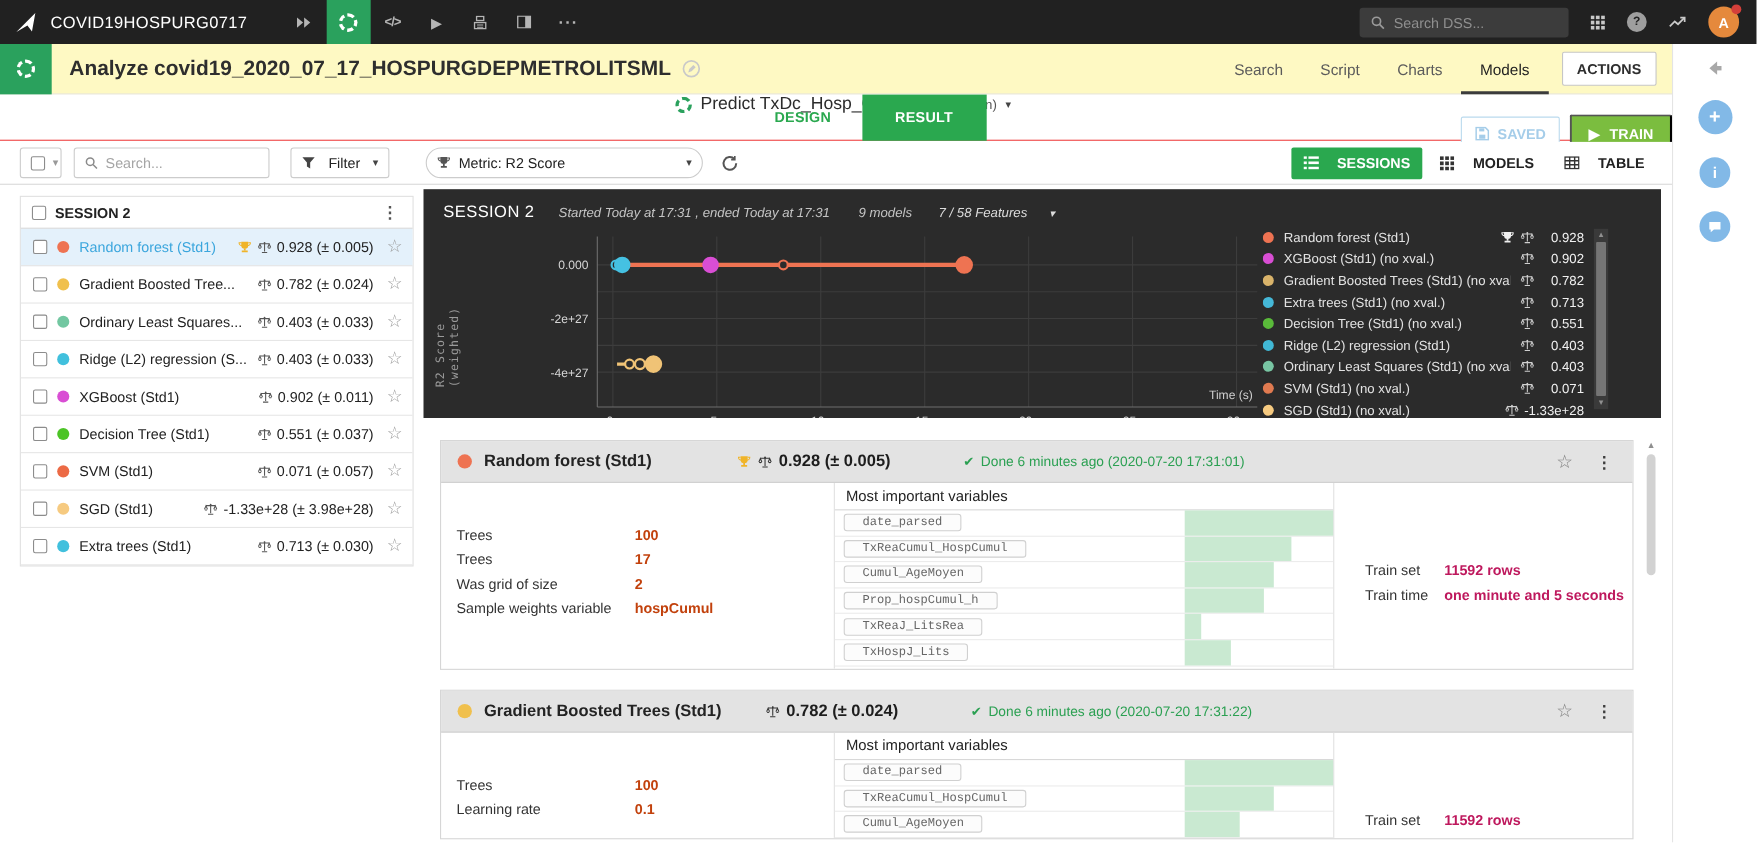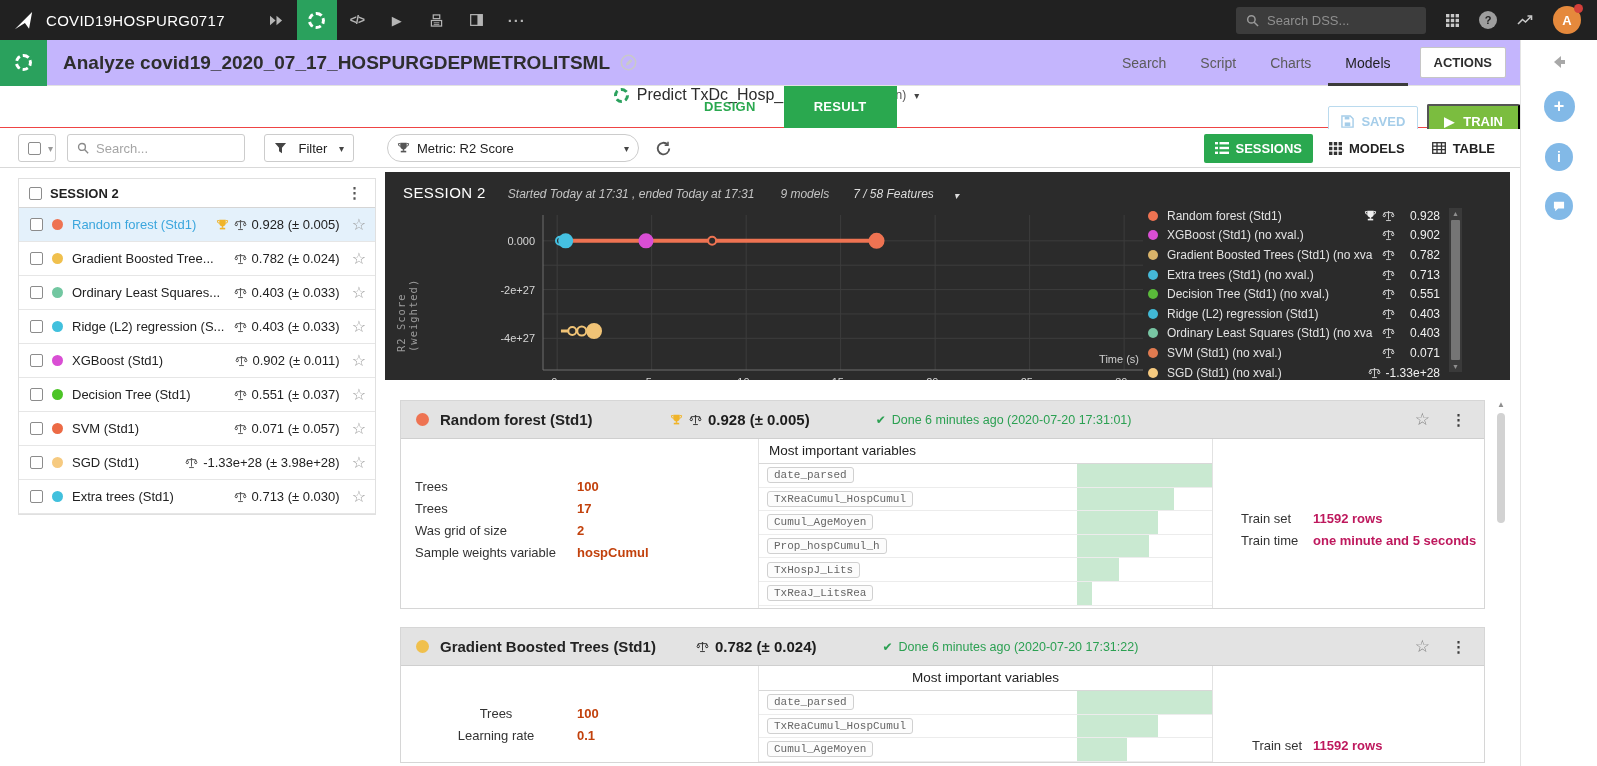--- a/index.html
+++ b/index.html
@@ -25,21 +25,21 @@
   .help-circle { width:18px; height:18px; border-radius:50%; background:#9e9e9e; color:#212121; font-weight:bold; font-size:11px; display:flex; align-items:center; justify-content:center; }
   .avatar { position:relative; width:28px; height:28px; border-radius:50%; background:#e5893c; color:#fff; font-weight:bold; font-size:13px; display:flex; align-items:center; justify-content:center; }
   .avatar .notif { position:absolute; top:-2px; right:-2px; width:9px; height:9px; border-radius:50%; background:#d43f3a; }
 
   
   .right-rail { position:absolute; top:40px; right:0; width:77px; bottom:0; background:#fff; border-left:1px solid #e4e4e4; display:flex; flex-direction:column; align-items:center; padding-top:14px; gap:21px; z-index:5; }
   .rail-circle { width:28px; height:28px; border-radius:50%; background:#82b9e7; color:#fff; display:flex; align-items:center; justify-content:center; font-weight:bold; font-size:14px; }
   .rail-circle.big { width:31px; height:31px; font-size:18px; }
 
   
-  .title-row { position:absolute; top:40px; left:0; width:1520px; height:46px; background:#c4b5fd; border-bottom:1px solid #e2e2e2; display:flex; align-items:center; }
+  .title-row { position:absolute; top:40px; left:0; width:1520px; height:46px; background:#fef9c3; border-bottom:1px solid #e2e2e2; display:flex; align-items:center; }
   .lab-square { width:47px; height:46px; background:#2aa15d; display:flex; align-items:center; justify-content:center; flex:none; }
   .page-title { font-size:19px; color:#2e2e2e; margin-left:16px; white-space:nowrap; }
   .edit-badge { margin-left:10px; display:flex; }
   .tabs { margin-left:auto; display:flex; align-items:center; height:46px; }
   .tab { padding:0 17px; height:46px; line-height:46px; font-size:14px; color:#5b5b5b; cursor:pointer; }
   .tab.active { color:#1f1f1f; box-shadow:inset 0 -3px 0 #3c3c3c; }
   .actions-btn { border:1px solid #c6c6c6; border-radius:2px; background:#fff; font-weight:bold; font-size:13px; color:#2e2e2e; padding:7px 13px; margin:0 14px 0 12px; }
 
   
   .model-row { position:absolute; top:86px; left:0; width:1520px; height:42px; background:#fff; border-bottom:1px solid #ef4444; display:flex; align-items:center;flex-direction:column; }
@@ -59,21 +59,21 @@
   .toolbar { position:absolute; top:129px; left:0; width:1520px; height:39px; background:#fff; border-bottom:1px solid #d9d9d9; display:flex; align-items:center; padding-left:18px; gap:11px; }
   .tb-box { height:28px; border:1px solid #ccc; border-radius:3px; background:#fff; display:flex; align-items:center; gap:7px; padding:0 9px; }
   .checkbox { width:13px; height:13px; border:1px solid #8c8c8c; border-radius:2px; background:#fff; flex:none; }
   .tb-search { width:178px; color:#999; }
   .tb-search input { border:none; outline:none; width:100%; font-size:13px; color:#444; font-family:inherit; }
   .tb-search input::placeholder { color:#a5a5a5; }
   .tb-filter { width:90px; margin-left:8px; justify-content:space-between; }
   .tb-metric { width:252px; margin-left:22px; justify-content:space-between;border-radius:14px; }
   .tb-label { font-size:13px; color:#222; }
   .tb-views { margin-left:auto; display:flex; align-items:center; gap:5px; margin-right:14px; }
-  .view-btn { display:flex; align-items:center; gap:7px; font-weight:bold; font-size:13px; color:#222; padding:7px 11px; border-radius:2px; }
+  .view-btn { display:flex; align-items:center; gap:17px; font-weight:bold; font-size:13px; color:#222; padding:7px 11px; border-radius:2px; }
   .view-btn.active { background:#2aa84f; color:#fff; }
 
   
   .sidebar { position:absolute; left:18px; top:178px; width:358px; background:#fff; border:1px solid #e0e0e0; }
   .sb-head { height:29px; display:flex; align-items:center; gap:8px; padding:0 10px; border-bottom:1px solid #d5d5d5; }
   .sb-title { font-weight:bold; font-size:13px; color:#222; }
   .kebab { margin-left:auto; color:#555; font-size:15px; font-weight:bold; padding:0 3px; }
   .sb-row { height:34px; display:flex; align-items:center; gap:9px; padding:0 9px 0 11px; border-bottom:1px solid #e6e6e6; cursor:pointer; }
   .sb-row.selected { background:#e4f1fb; }
   .dot { width:11px; height:11px; border-radius:50%; flex:none; }
@@ -101,40 +101,40 @@
   .lg-dot { width:10px; height:10px; border-radius:50%; flex:none; }
   .lg-name { font-size:12px; color:#e2e2e2; white-space:nowrap; overflow:hidden; }
   .lg-right { margin-left:auto; display:flex; align-items:center; gap:5px; }
   .lg-val { font-size:12px; color:#f0f0f0; min-width:40px; text-align:right; white-space:nowrap; }
   .legend-scroll { position:absolute; right:48px; top:36px; bottom:8px; width:13px; background:#3a3a3a; display:flex; flex-direction:column; align-items:center; }
   .legend-scroll .arr { color:#8f8f8f; font-size:7px; line-height:11px; }
   .legend-scroll .thumb { width:9px; flex:1; background:#757575; margin:1px 0; border-radius:1px; }
 
   
   .card { margin:20px 15px 0 15px; width:1085px; border:1px solid #d6d6d6; background:#fff; }
-  .card + .card { margin-top:18px;text-align:center; }
+  .card + .card { margin-top:18px; }
   .card-head { height:38px; background:#e3e3e3; border-bottom:1px solid #cfcfcf; display:flex; align-items:center; padding:0 15px; }
   .card-dot { width:13px; height:13px; border-radius:50%; flex:none; }
   .card-title { font-weight:bold; font-size:15px; color:#232323; margin-left:11px; min-width:196px; }
   .card-metric { display:flex; align-items:center; gap:6px; margin-left:34px; }
   .card-score { font-weight:bold; font-size:15px; color:#1d1d1d; }
   .card-status { display:flex; align-items:center; gap:6px; margin-left:66px; color:#2ba052; font-size:12.5px; }
   .check { color:#2ba052; font-size:12px; }
   .card-head .star { margin-left:auto; font-size:17px; color:#828282; }
   .card-head .kebab { margin-left:18px; color:#3d3d3d; }
   .card-body { display:flex; height:169px; overflow:hidden; }
   .card.clipped .card-body { height:auto; }
   .params { width:357px; padding:36px 0 0 14px; }
   .param-row { display:flex; height:22px; align-items:center; }
   .p-label { width:162px; color:#333; }
   .p-value { font-weight:bold; color:#c2410c; }
   .vars { width:455px; border-left:1px solid #e2e2e2; border-right:1px solid #e2e2e2; }
   .vars-title { font-size:13.5px; color:#222; padding:4px 10px 5px 10px; border-bottom:1px solid #d8d8d8; }
   .var-row { height:23.6px; display:flex; align-items:center; border-bottom:1px solid #ececec; }
-  .var-chip { margin-left:8px; font-family:"Liberation Mono","DejaVu Sans Mono",monospace; font-size:11px; color:#666; border:1px solid #d0d0d0; border-radius:3px; background:#fcfcfc; padding:1px 6px; white-space:nowrap; }
+  .var-chip { margin-left:8px; font-family:"Liberation Mono","DejaVu Sans Mono",monospace; font-size:11px; color:#666; border:1px solid #d0d0d0; border-radius:3px; background:#fcfcfc; padding:1px 16px; white-space:nowrap; }
   .var-bar-zone { margin-left:auto; width:135px; height:100%; position:relative; }
   .var-bar { position:absolute; left:0; top:0; bottom:0; background:#c9e9d1; }
   .train-info { flex:1; padding:68px 0 0 28px; }
   .train-row { display:flex; height:22px; align-items:center; }
   .t-label { width:72px; color:#333; }
   .t-value { font-weight:bold; color:#be185d; }
 
   .page-scroll { position:absolute; left:1494px; top:400px; bottom:0; width:14px; display:flex; flex-direction:column; align-items:center; }
   .page-scroll .arr { color:#8f8f8f; font-size:8px; }
   .page-scroll .thumb { width:8px; height:110px; background:#d2d2d2; border-radius:4px; margin-top:4px; }
@@ -920,29 +920,29 @@
                   <span class="var-bar" style="width: 60%;"></span>
                 </span>
               </div>
               <div class="var-row">
                 <span class="var-chip">Prop_hospCumul_h</span>
                 <span class="var-bar-zone">
                   <span class="var-bar" style="width: 53%;"></span>
                 </span>
               </div>
               <div class="var-row">
+                <span class="var-chip">TxReaJ_LitsRea</span>
+                <span class="var-bar-zone">
+                  <span class="var-bar" style="width: 11%;"></span>
+                </span>
+              </div>
+              <div class="var-row">
                 <span class="var-chip">TxHospJ_Lits</span>
                 <span class="var-bar-zone">
                   <span class="var-bar" style="width: 31%;"></span>
-                </span>
-              </div>
-              <div class="var-row">
-                <span class="var-chip">TxReaJ_LitsRea</span>
-                <span class="var-bar-zone">
-                  <span class="var-bar" style="width: 11%;"></span>
                 </span>
               </div>
             </div>
       </div>
       <div class="train-info">
             <div class="train-row">
               <span class="t-label">Train set</span>
               <span class="t-value">11592 rows</span>
             </div>
             <div class="train-row">

